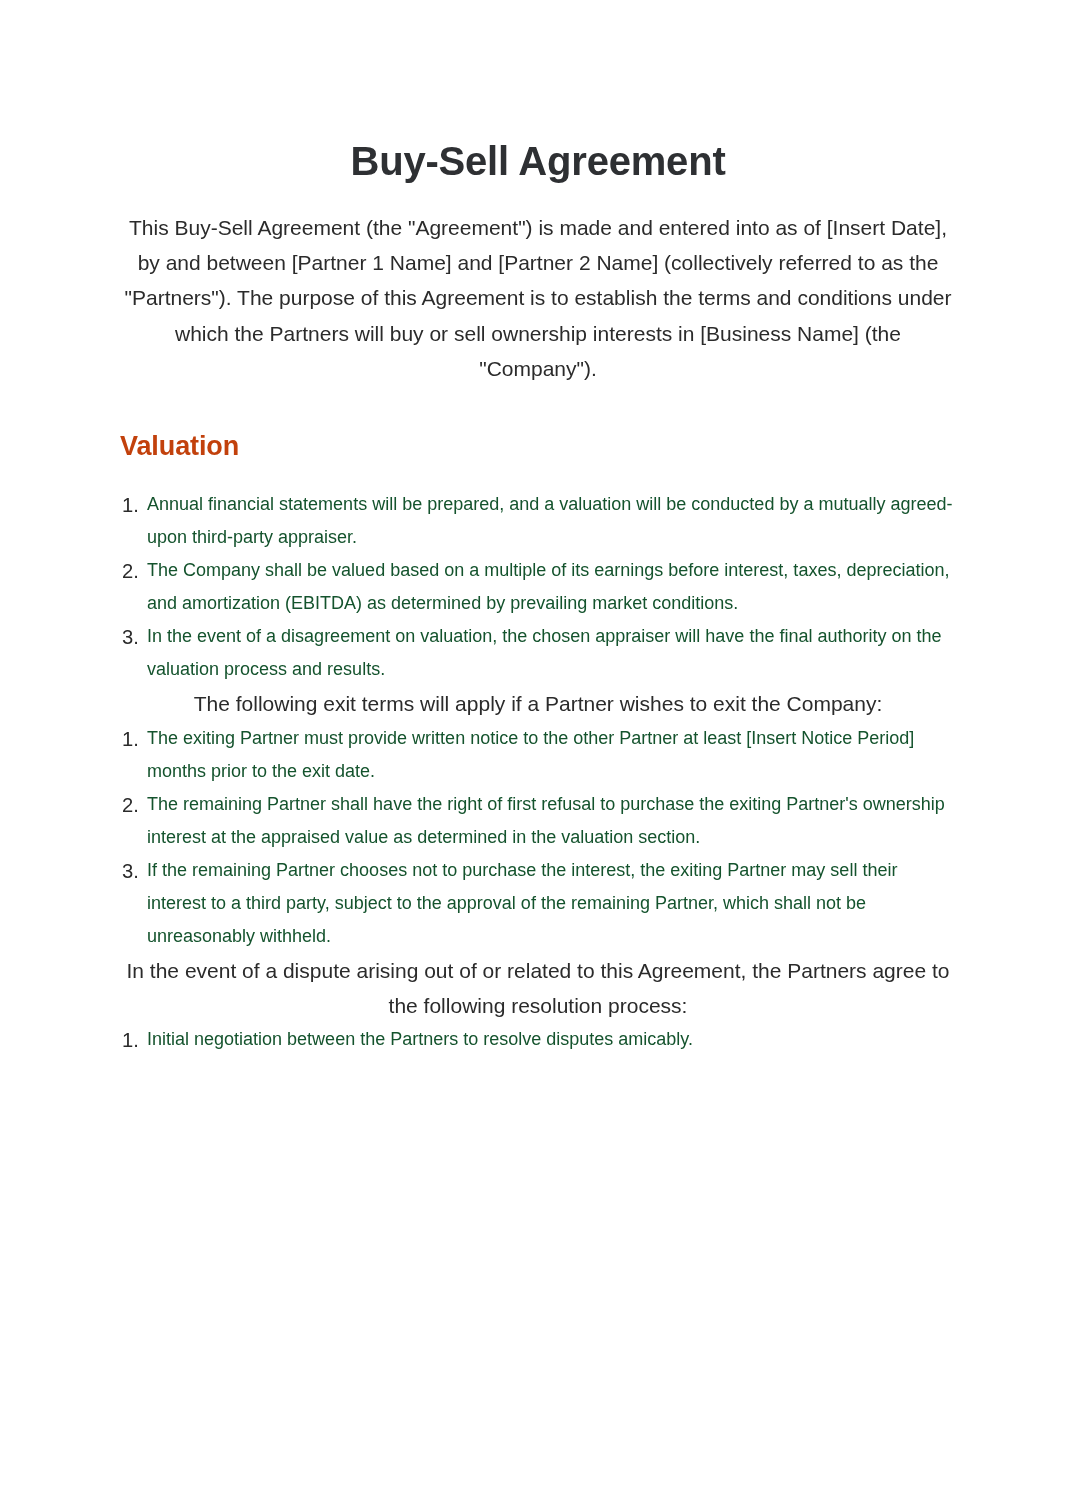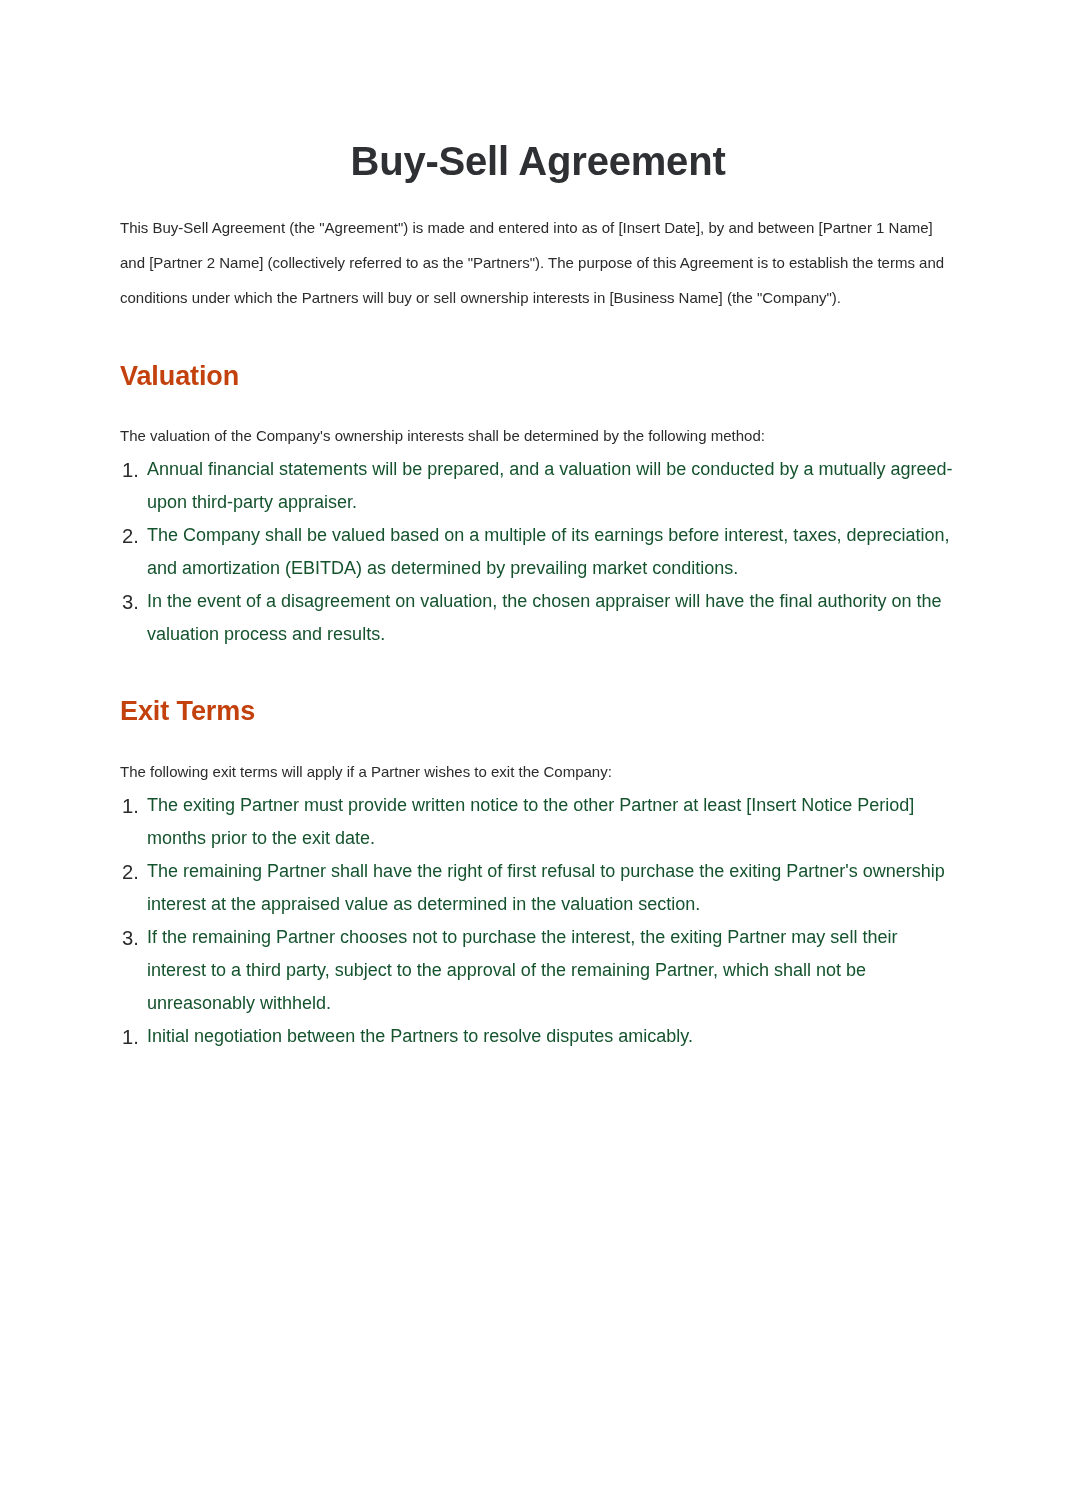--- a/index.html
+++ b/index.html
@@ -41,25 +41,25 @@
   }
   .section-heading {
     font-size: 27px;
     font-weight: bold;
     line-height: 1.2;
     color: #c2410c;
     margin: 44px 0 26px 0;
     letter-spacing: -0.1px;
   }
   .para {
-    font-size: 15px;
+    font-size: 21px;
     line-height: 35.2px;
     margin: 0 0 0 0;
     color: #2b2b2b;
-    text-align: left;
+    text-align: center;
   }
   ol.num-list {
     list-style: none;
     margin: 0;
     padding: 0;
     counter-reset: li;
   }
   ol.num-list > li {
     position: relative;
     counter-increment: li;
@@ -92,38 +92,37 @@
 
 <div class="page">
   <div class="doc-body">
 
     <h1 class="doc-title">Buy-Sell Agreement</h1>
 
     <p class="para">This Buy-Sell Agreement (the "Agreement") is made and entered into as of [Insert Date], by and between [Partner 1 Name] and [Partner 2 Name] (collectively referred to as the "Partners"). The purpose of this Agreement is to establish the terms and conditions under which the Partners will buy or sell ownership interests in [Business Name] (the "Company").</p>
 
     <section class="section-block">
       <h2 class="section-heading">Valuation</h2>
-      <p class="para">The valuation of the Company's ownership interests shall be determined by the following method:</p>
       <ol class="num-list list-after-para">
         <li>Annual financial statements will be prepared, and a valuation will be conducted by a mutually agreed-upon third-party appraiser.</li>
         <li>The Company shall be valued based on a multiple of its earnings before interest, taxes, depreciation, and amortization (EBITDA) as determined by prevailing market conditions.</li>
         <li>In the event of a disagreement on valuation, the chosen appraiser will have the final authority on the valuation process and results.</li>
       </ol>
     </section>
 
     <section class="section-block">
-      <h2 class="section-heading">Exit Terms</h2>
       <p class="para">The following exit terms will apply if a Partner wishes to exit the Company:</p>
       <ol class="num-list list-after-para">
         <li>The exiting Partner must provide written notice to the other Partner at least [Insert Notice Period] months prior to the exit date.</li>
         <li>The remaining Partner shall have the right of first refusal to purchase the exiting Partner's ownership interest at the appraised value as determined in the valuation section.</li>
         <li>If the remaining Partner chooses not to purchase the interest, the exiting Partner may sell their interest to a third party, subject to the approval of the remaining Partner, which shall not be unreasonably withheld.</li>
       </ol>
     </section>
 
     <section class="section-block">
+      <p class="para">In the event of a dispute arising out of or related to this Agreement, the Partners agree to the following resolution process:</p>
       <ol class="num-list list-after-para">
         <li>Initial negotiation between the Partners to resolve disputes amicably.</li>
       </ol>
     </section>
 
   </div>
 </div>
 
 </body></html>

